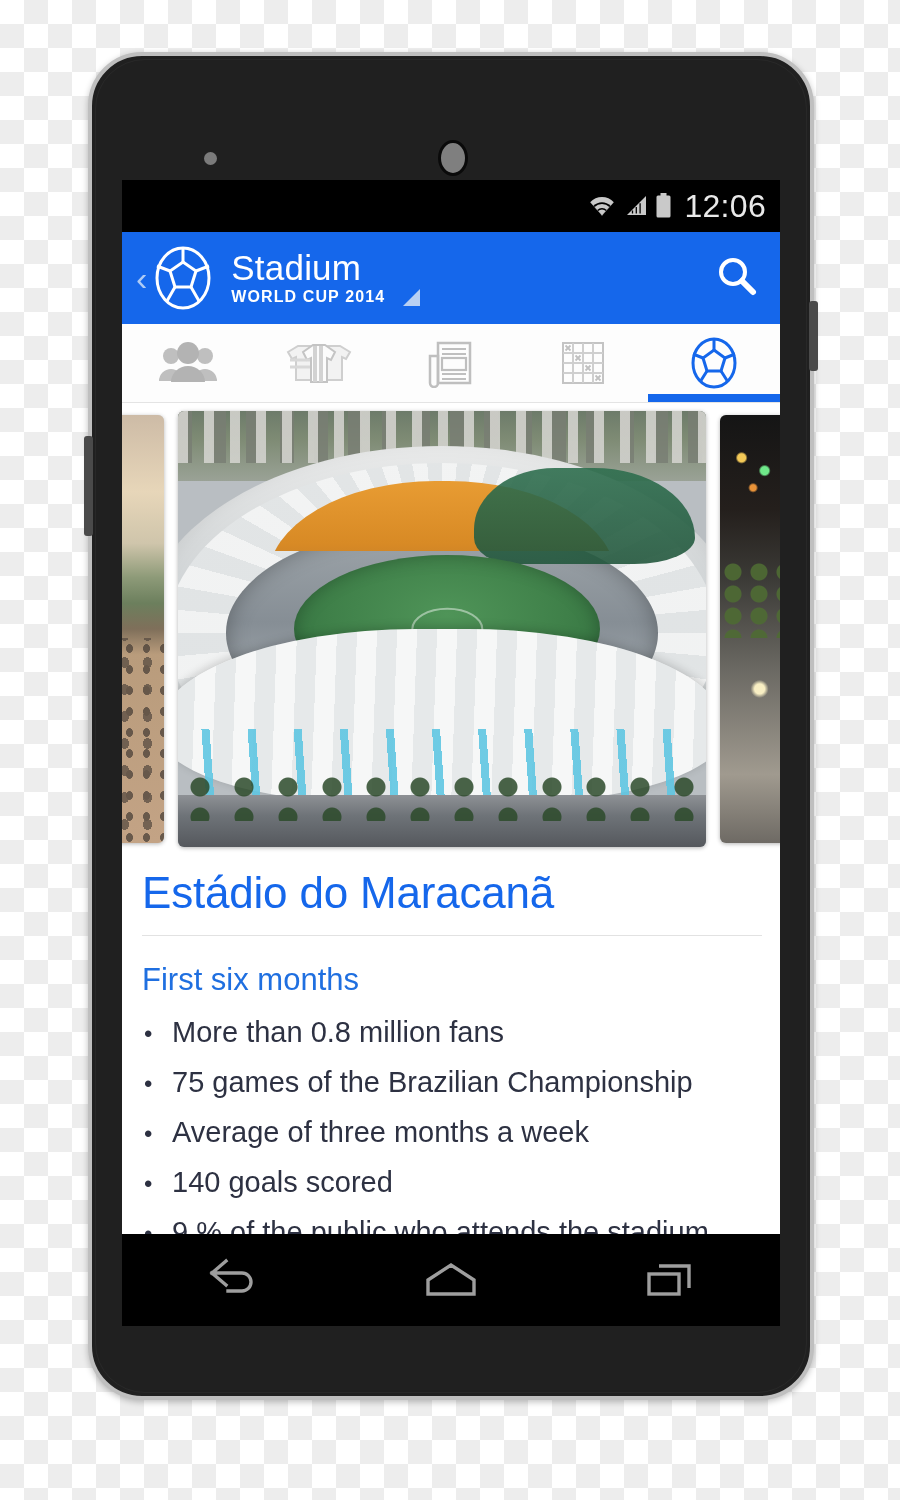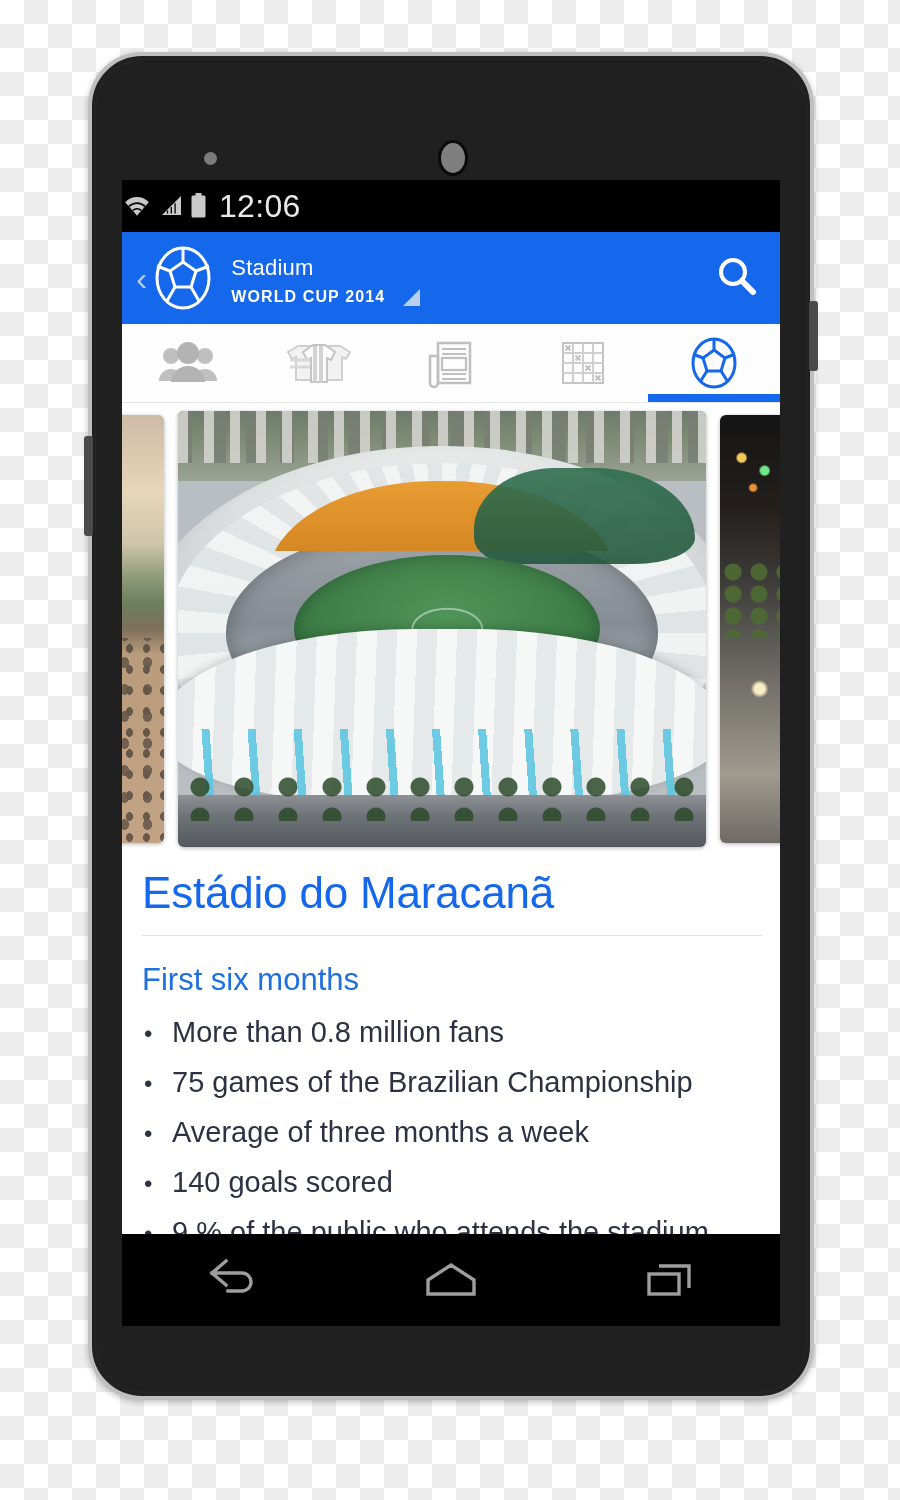--- a/index.html
+++ b/index.html
@@ -90,21 +90,21 @@
     background: #ffffff;
     overflow: hidden;
   }
 
   
   #status-bar {
     height: 52px;
     background: #000000;
     display: flex;
     align-items: center;
-    justify-content: flex-start;
+    justify-content: flex-end;
     padding-right: 14px;
     box-sizing: border-box;
   }
   #status-bar .sb-icons { display:flex; align-items:center; gap:7px; }
   #status-bar svg { display:block; }
   #status-clock {
     color: #e9e9e9;
     font-size: 32px;
     letter-spacing: 0.3px;
     margin-left: 12px;
@@ -131,21 +131,21 @@
   }
   #app-logo { margin-left: 2px; display:flex; align-items:center; }
   #titles {
     margin-left: 18px;
     display: flex;
     flex-direction: column;
     justify-content: center;
   }
   #app-title {
     color: #ffffff;
-    font-size: 22px;
+    font-size: 35px;
     line-height: 37px;
     letter-spacing: 0.2px;
   }
   .subtitle-row { display:flex; align-items:flex-end; gap:18px; margin-top:1px;}
   #app-subtitle {
     color: #ffffff;
     font-size: 16px;
     font-weight: bold;
     letter-spacing: 1.1px;
     line-height: 20px;

